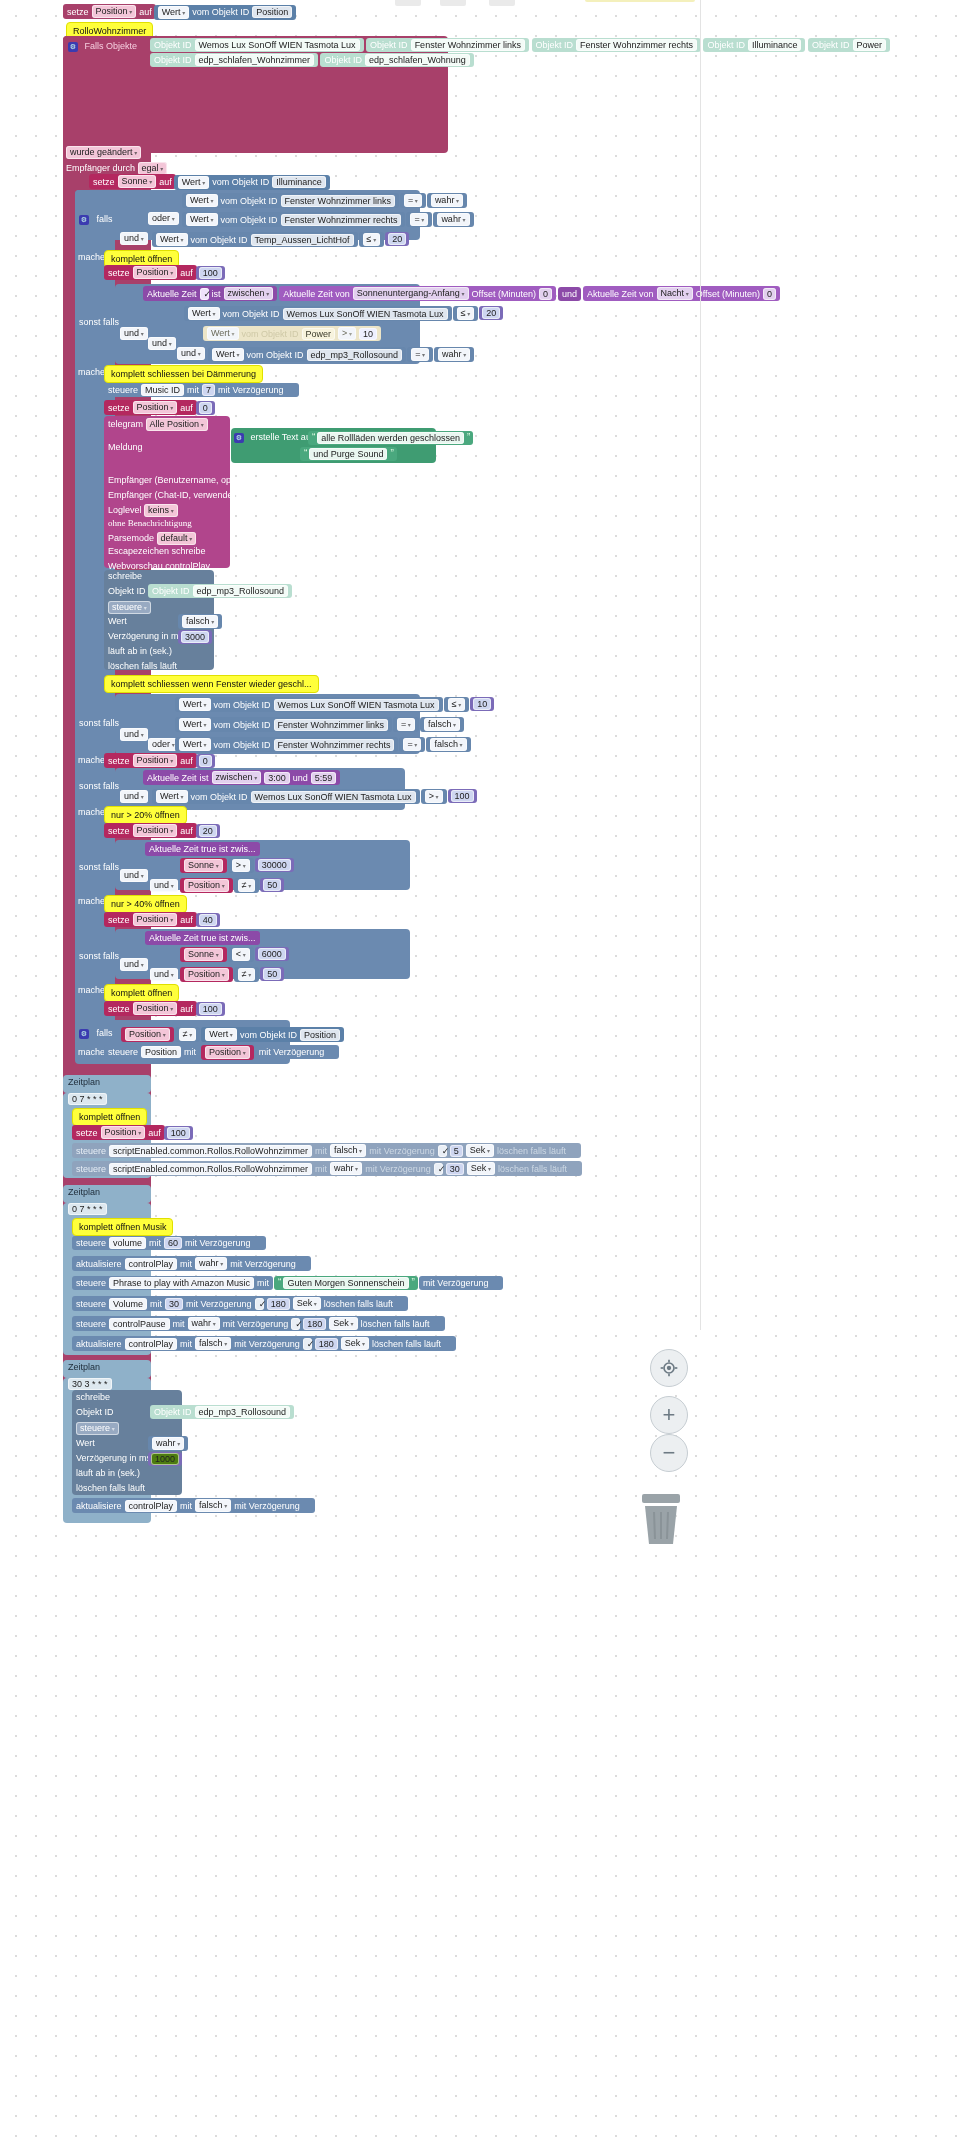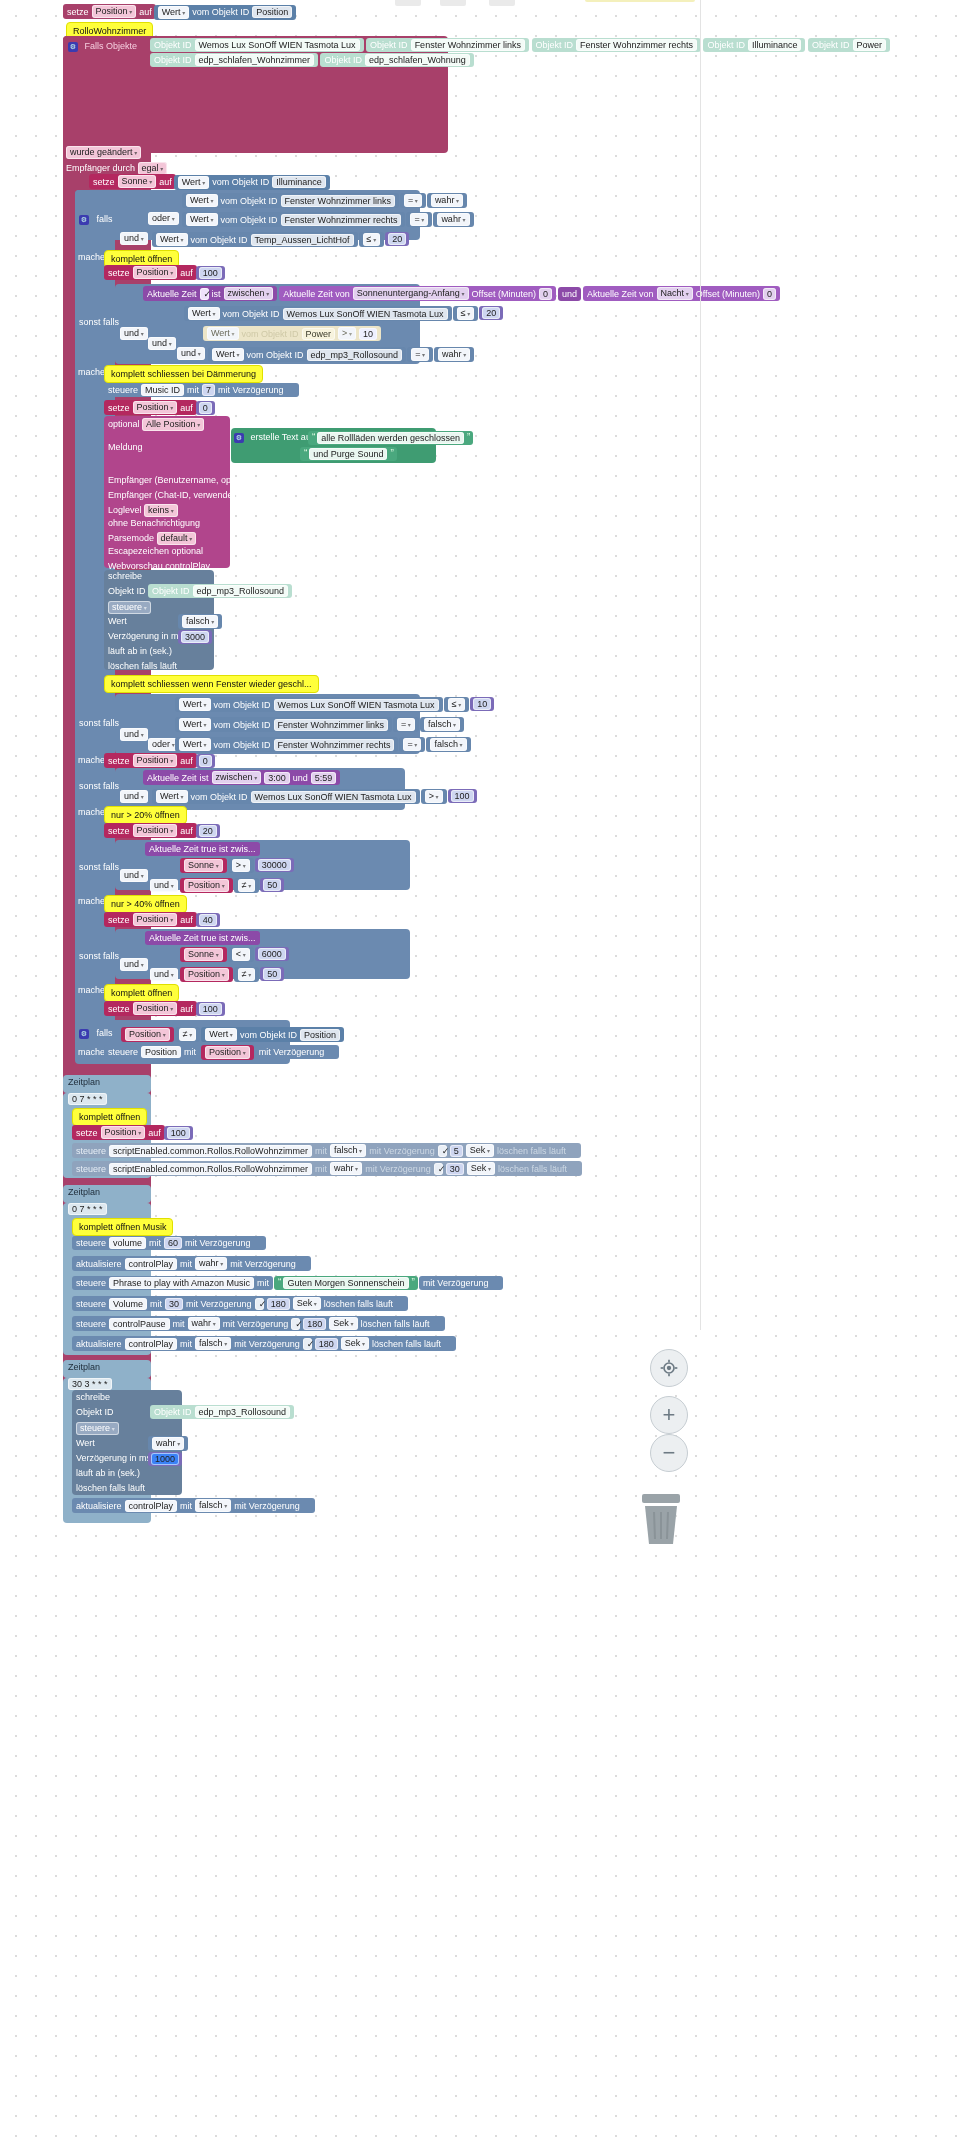--- a/index.html
+++ b/index.html
@@ -313,46 +313,46 @@
       <span class="lbl">setze</span>
       <span class="fld pink dd">Position</span>
       <span class="lbl">auf</span>
     </span><span class="blk" style="margin-left:-1px;background:#7b6bb8;padding:1px 3px;border-radius:3px">
       <span class="fld" style="background:#ced6f0">0</span>
     </span>
   </div>
 
   <div class="cblock c-tele" style="left:104px; top:416px; width:126px; height:152px;"></div>
   <div class="tb" style="left:108px; top:418px;">
-    <span class="lbl">optional</span>
+    <span class="lbl">telegram</span>
     <span class="fld pink dd">Alle Position</span>
   </div>
   <div class="tb" style="left:108px; top:442px;">
     <span class="lbl">Meldung</span>
   </div>
   <div class="tb" style="left:108px; top:475px;">
     <span class="lbl">Empfänger (Benutzername, optional)</span>
   </div>
   <div class="tb" style="left:108px; top:490px;">
     <span class="lbl">Empfänger (Chat-ID, verwenden)</span>
   </div>
   <div class="tb" style="left:108px; top:504px;">
     <span class="lbl">Loglevel</span>
     <span class="fld pink dd">keins</span>
   </div>
-  <div class="tb" style="left:108px; top:518px;">
+  <div class="tb" style="left:108px; top:518px;font-family:Liberation Serif, serif;">
     <span class="lbl">ohne Benachrichtigung</span>
     <span class="fld" style="background:#d19ec2;width:8px;margin-left:2px"></span>
   </div>
   <div class="tb" style="left:108px; top:532px;">
     <span class="lbl">Parsemode</span>
     <span class="fld pink dd">default</span>
   </div>
   <div class="tb" style="left:108px; top:546px;">
-    <span class="lbl">Escapezeichen optional</span>
+    <span class="lbl">Escapezeichen schreibe</span>
     <span class="fld" style="background:#d19ec2;width:8px;margin-left:2px"></span>
   </div>
   <div class="tb" style="left:108px; top:561px;">
     <span class="lbl">Webvorschau controlPlay</span>
     <span class="fld" style="background:#d19ec2;width:8px;margin-left:2px"></span>
   </div>
 
   <div class="cblock c-green" style="left:231px; top:428px; width:205px; height:35px;"></div>
   <div class="tb" style="left:234px; top:432px;">
     <span style="display:inline-block;width:10px;height:10px;border-radius:2px;background:#3b3bb0;color:#cfe;font-size:7px;text-align:center;line-height:10px;">⚙</span>
@@ -786,21 +786,21 @@
   </div>
   <div class="tb" style="left:76px; top:1438px;"><span class="lbl">Wert</span></div>
   <div class="tb" style="left:148px; top:1436px;">
     <span class="blk c-ctrl2">
       <span class="fld white dd">wahr</span>
     </span>
   </div>
   <div class="tb" style="left:76px; top:1453px;"><span class="lbl">Verzögerung in ms</span></div>
   <div class="tb" style="left:148px; top:1452px;">
     <span class="blk" style="background:#7b6bb8;padding:1px 3px;border-radius:3px">
-      <span class="fld" style="background:#3b82f6">1000</span>
+      <span class="fld" style="background:#4d7c0f">1000</span>
     </span>
   </div>
   <div class="tb" style="left:76px; top:1468px;"><span class="lbl">läuft ab in (sek.)</span></div>
   <div class="tb" style="left:76px; top:1483px;">
     <span class="lbl">löschen falls läuft</span>
     <span class="fld" style="background:#8b9eb8;width:8px;margin-left:2px"></span>
   </div>
 
   <div class="tb" style="left:72px; top:1498px;">
     <span class="blk c-ctrl">

